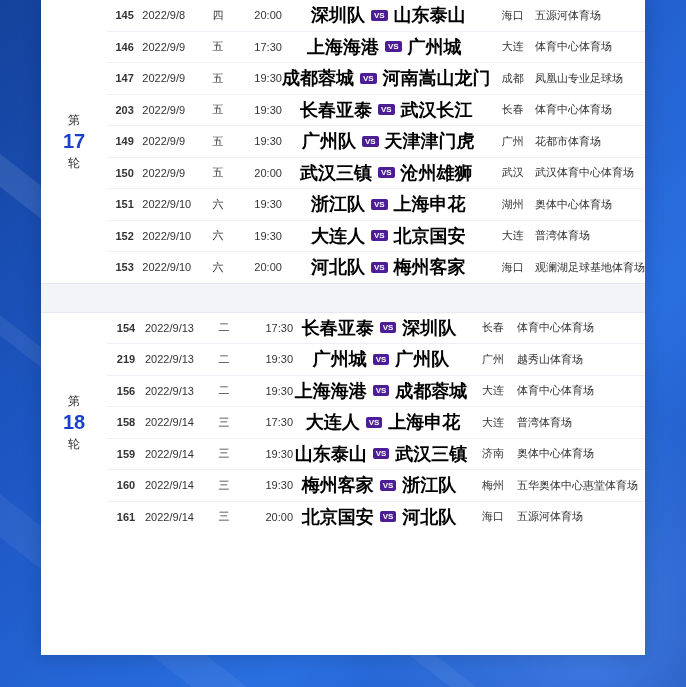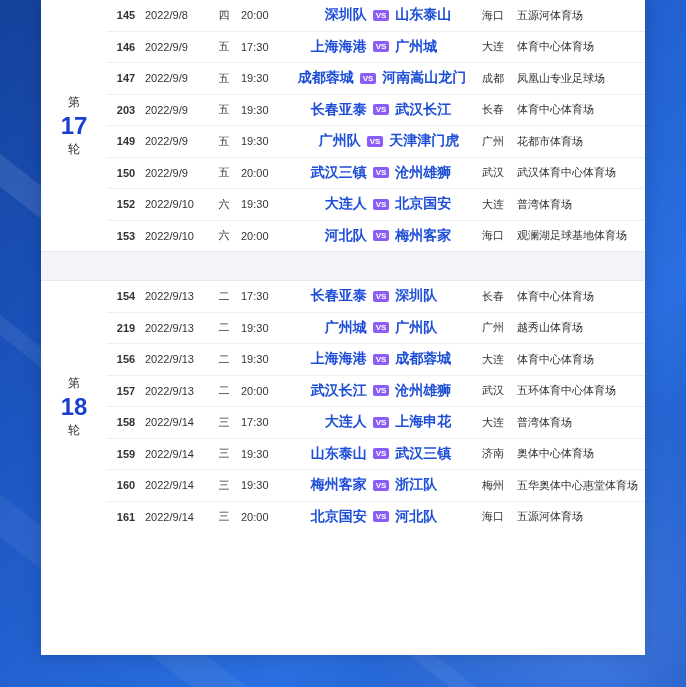--- a/index.html
+++ b/index.html
@@ -69,21 +69,21 @@
     display: flex;
     flex-direction: column;
     align-items: center;
     justify-content: center;
     color: #2b2b2b;
     font-size: 12px;
     line-height: 1.5;
   }
   .round-label .num {
     color: #1a3fd0;
-    font-size: 24px;
+    font-size: 20px;
     font-weight: bold;
     line-height: 1.15;
     margin: 1px 0;
   }
 
   table.matches {
     flex: 1 1 auto;
     border-collapse: collapse;
     width: 100%;
   }
@@ -93,42 +93,42 @@
     padding: 0;
     height: 30.5px;
     vertical-align: middle;
     white-space: nowrap;
   }
   tr.match-row + tr.match-row td { border-top: 1px solid #eceff4; }
 
   td.c-no   { width: 38px; text-align: center; color: #c8232c; font-weight: bold; font-size: 13px; }
   td.c-date { width: 62px; text-align: left; color: #555; font-size: 10.5px; }
   td.c-day  { width: 34px; text-align: center; color: #555; font-size: 11px; }
-  td.c-time { width: 52px; text-align: left; color: #555; font-size: 11px; }
+  td.c-time { width: 52px; text-align: right; color: #555; font-size: 11px; }
   td.c-match{ width: 176px; text-align: center; }
   td.c-city { width: 48px; text-align: center; color: #555; font-size: 11px; }
   td.c-venue{ text-align: left; color: #555; font-size: 10.5px; padding-left: 6px; }
 
   .match-cell {
     display: flex;
     align-items: center;
     justify-content: center;
     gap: 6px;
   }
   .team {
-    font-size: 14px;
-    color: #1d4ed8;
+    font-size: 18px;
+    color: #000000;
     font-weight: bold;
     min-width: 58px;
   }
   .team.home { text-align: right; }
   .team.away { text-align: left; }
   .vs {
     display: inline-block;
-    background: #8b5cf6;
+    background: #4c1d95;
     color: #fff;
     font-size: 8px;
     font-weight: bold;
     line-height: 11px;
     padding: 0 3px;
     border-radius: 2px;
     font-family: "Liberation Sans", sans-serif;
   }
 </style>
 </head>
@@ -236,20 +236,35 @@
             <div class="match-cell">
               <span class="team home">武汉三镇</span>
               <span class="vs">VS</span>
               <span class="team away">沧州雄狮</span>
             </div>
           </td>
           <td class="c-city">武汉</td>
           <td class="c-venue">武汉体育中心体育场</td>
         </tr>
         <tr class="match-row">
+          <td class="c-no">151</td>
+          <td class="c-date">2022/9/10</td>
+          <td class="c-day">六</td>
+          <td class="c-time">19:30</td>
+          <td class="c-match">
+            <div class="match-cell">
+              <span class="team home">浙江队</span>
+              <span class="vs">VS</span>
+              <span class="team away">上海申花</span>
+            </div>
+          </td>
+          <td class="c-city">湖州</td>
+          <td class="c-venue">奥体中心体育场</td>
+        </tr>
+        <tr class="match-row">
           <td class="c-no">152</td>
           <td class="c-date">2022/9/10</td>
           <td class="c-day">六</td>
           <td class="c-time">19:30</td>
           <td class="c-match">
             <div class="match-cell">
               <span class="team home">大连人</span>
               <span class="vs">VS</span>
               <span class="team away">北京国安</span>
             </div>
@@ -325,35 +340,20 @@
             <div class="match-cell">
               <span class="team home">上海海港</span>
               <span class="vs">VS</span>
               <span class="team away">成都蓉城</span>
             </div>
           </td>
           <td class="c-city">大连</td>
           <td class="c-venue">体育中心体育场</td>
         </tr>
         <tr class="match-row">
-          <td class="c-no">157</td>
-          <td class="c-date">2022/9/13</td>
-          <td class="c-day">二</td>
-          <td class="c-time">20:00</td>
-          <td class="c-match">
-            <div class="match-cell">
-              <span class="team home">武汉长江</span>
-              <span class="vs">VS</span>
-              <span class="team away">沧州雄狮</span>
-            </div>
-          </td>
-          <td class="c-city">武汉</td>
-          <td class="c-venue">五环体育中心体育场</td>
-        </tr>
-        <tr class="match-row">
           <td class="c-no">158</td>
           <td class="c-date">2022/9/14</td>
           <td class="c-day">三</td>
           <td class="c-time">17:30</td>
           <td class="c-match">
             <div class="match-cell">
               <span class="team home">大连人</span>
               <span class="vs">VS</span>
               <span class="team away">上海申花</span>
             </div>

